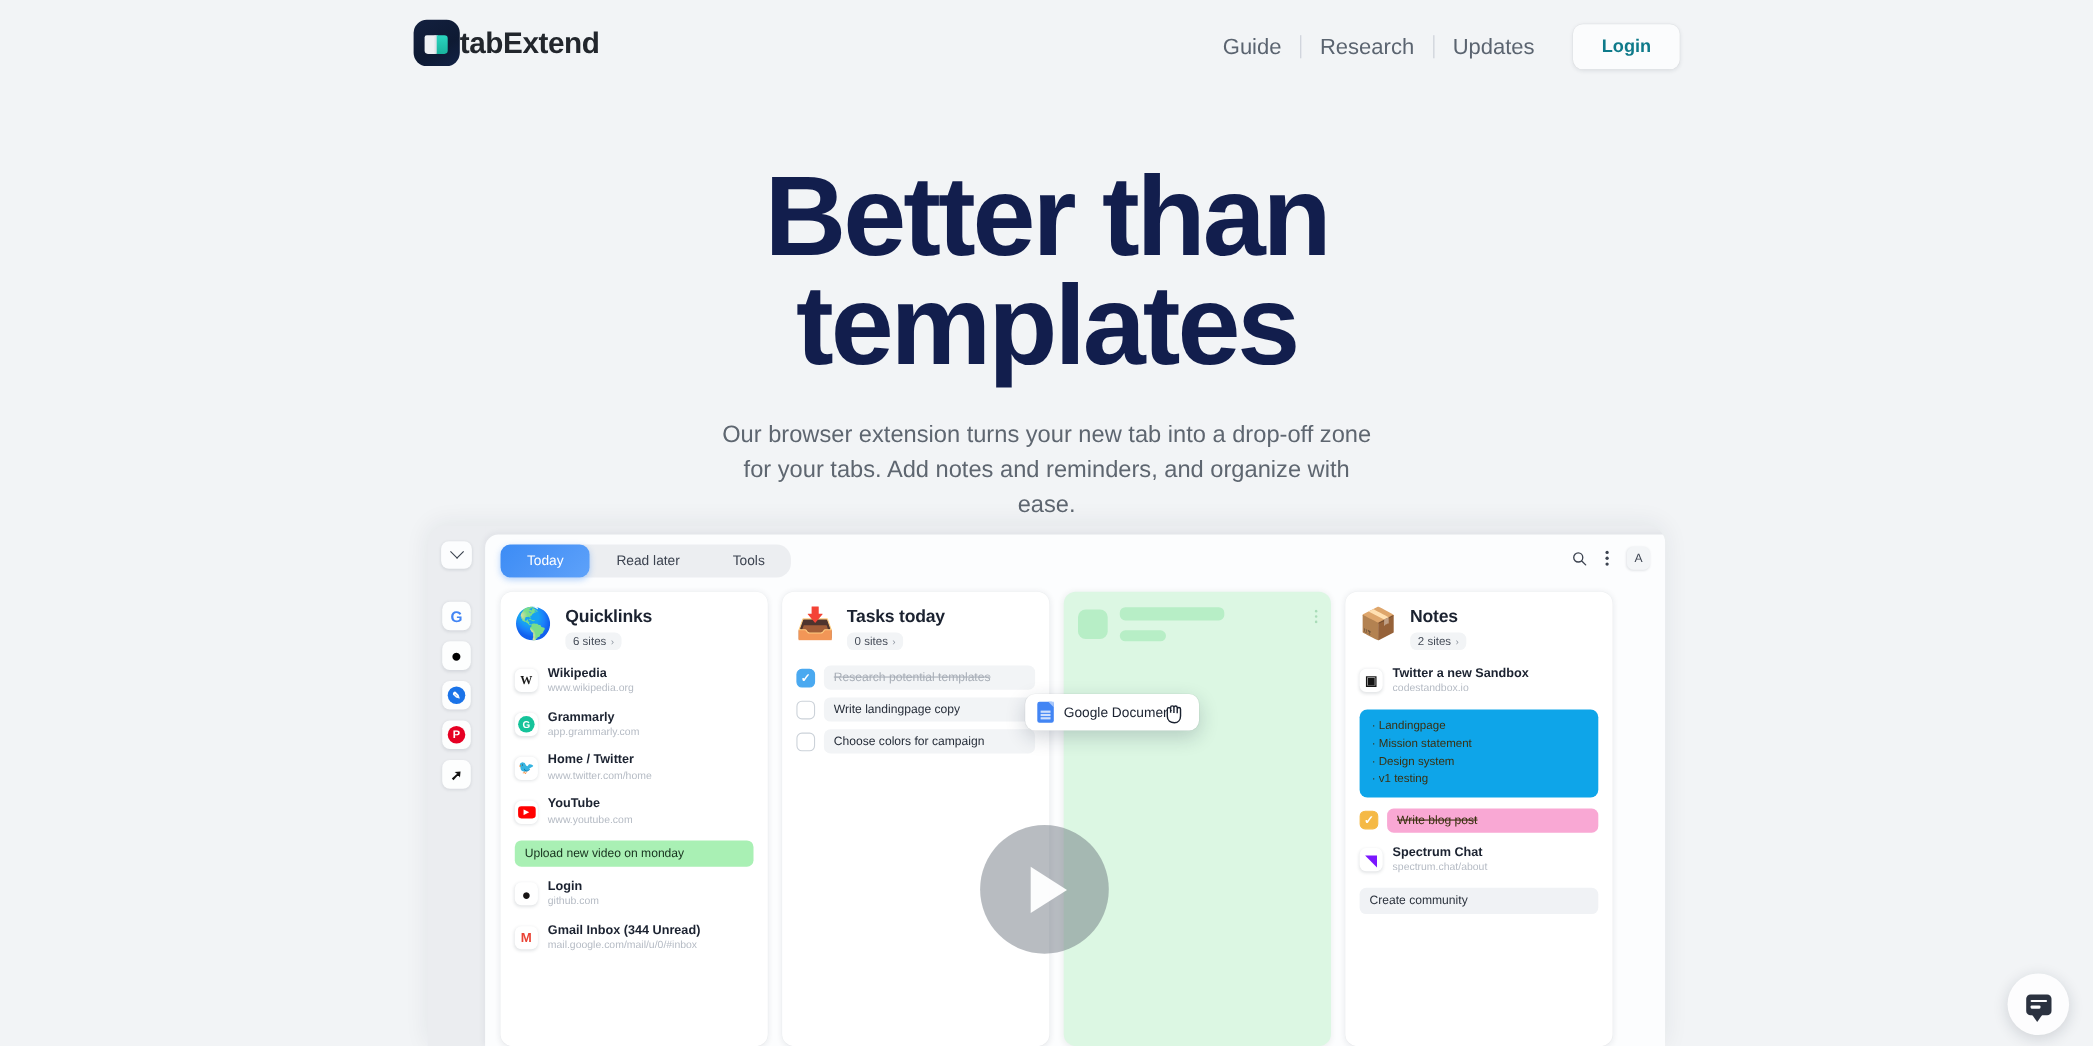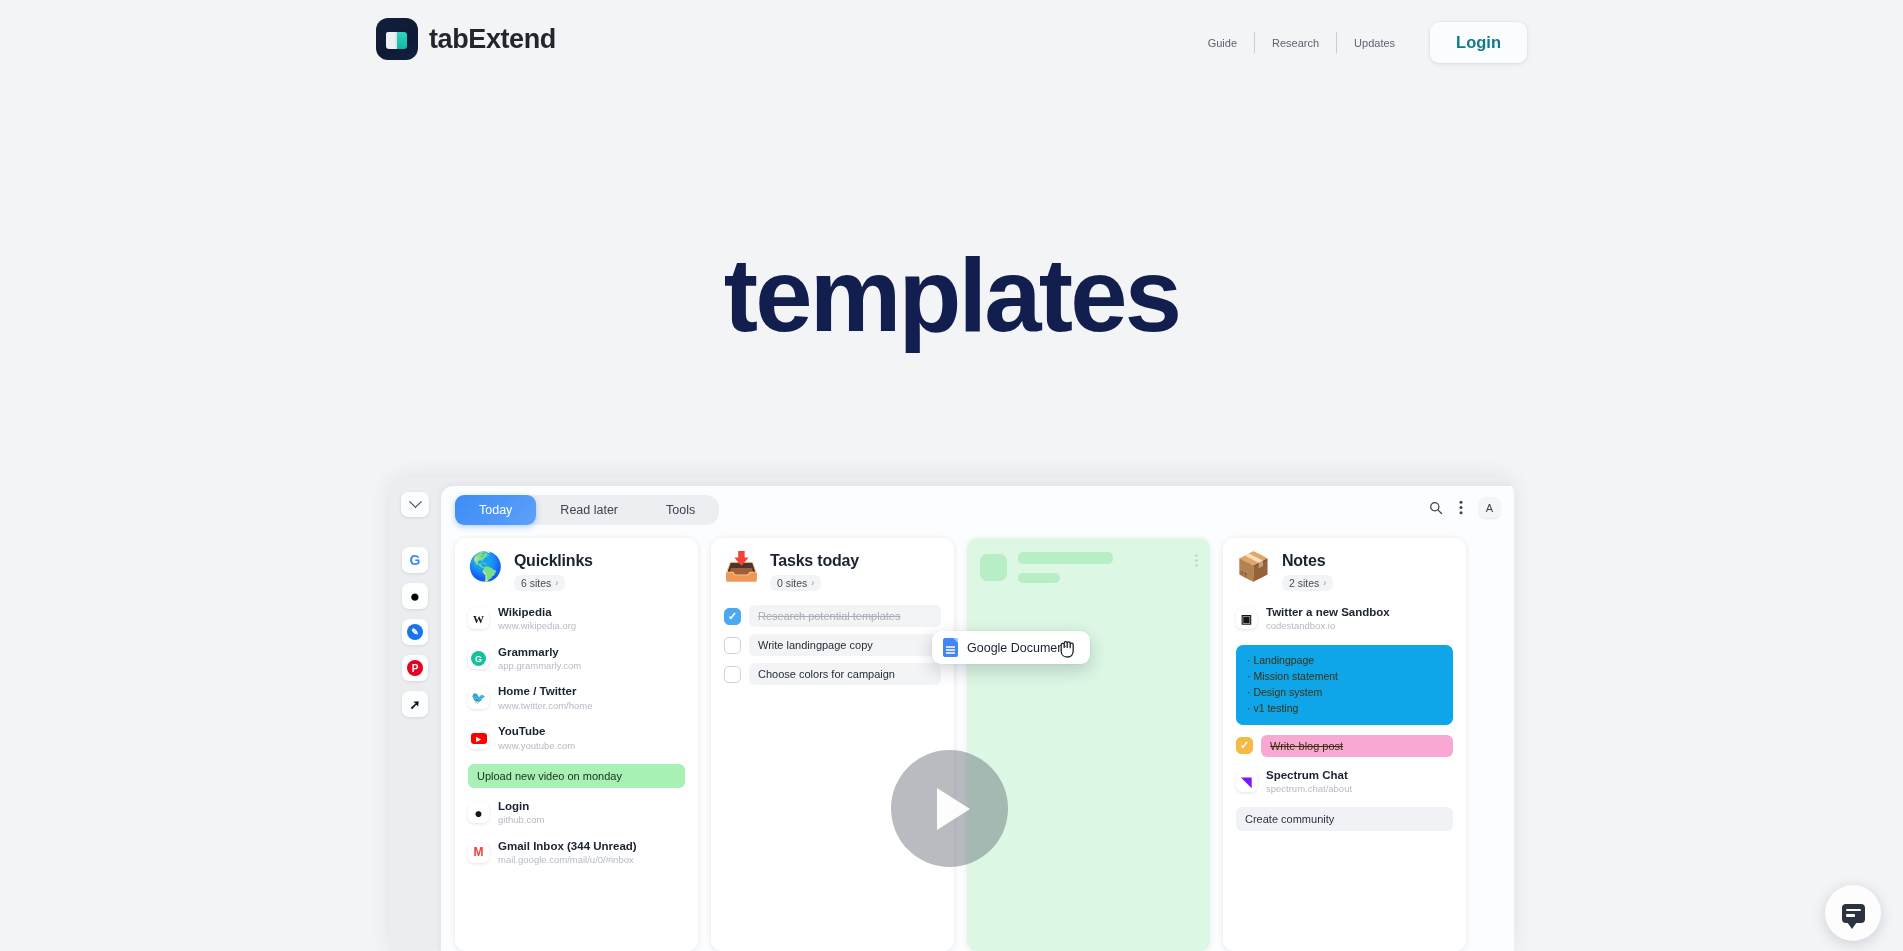--- a/index.html
+++ b/index.html
@@ -10,21 +10,21 @@
     overflow: hidden;
   }
 
   
   .header {
     position: absolute; top: 0; left: 0; width: 1903px; height: 88px;
     display: flex; align-items: center;
   }
   .logo-wrap {
     position: absolute; left: 376px; top: 18px;
-    display: flex; align-items: center; gap: 11px;
+    display: flex; align-items: center; 
   }
   .logo-mark {
     width: 42px; height: 42px; border-radius: 12px;
     background: linear-gradient(150deg, #13203f 0%, #0e1a33 60%, #122246 100%);
     position: relative; overflow: hidden;
     display: flex; align-items: center; justify-content: center;
   }
   .logo-mark .pg-l, .logo-mark .pg-r {
     position: absolute; bottom: 11px; width: 10px; height: 17px;
   }
@@ -40,21 +40,21 @@
   }
   .logo-text {
     font-size: 27px; font-weight: bold; color: #22262c; letter-spacing: -0.4px;
   }
 
   .nav {
     position: absolute; right: 376px; top: 22px;
     display: flex; align-items: center; gap: 0;
   }
   .nav a {
-    font-size: 11px; color: #5b6470; text-decoration: none;
+    font-size: 20px; color: #5b6470; text-decoration: none;
     padding: 0 17px; line-height: 30px;
   }
   .nav .divider { width: 1px; height: 21px; background: #c9ced6; }
   .login-btn {
     margin-left: 18px;
     background: #fbfcfd;
     border: none;
     border-radius: 9px;
     padding: 11px 26px;
     font-size: 16.5px; font-weight: bold; color: #0e7a8a;
@@ -268,23 +268,24 @@
     <span class="divider"></span>
     <a href="#">Research</a>
     <span class="divider"></span>
     <a href="#">Updates</a>
     <button class="login-btn">Login</button>
   </div>
 </div>
 
 <div class="hero">
   <h1>
-    <br>
+    <span>Better than</span><br>
     <span>templates</span>
   </h1>
+  <p>Our browser extension turns your new tab into a drop-off zone for your tabs. Add notes and reminders, and organize with ease.</p>
 </div>
 
 <div class="app-shot">
 
   <div class="rail">
     <div class="rail-btn">
       <span class="chev"></span>
     </div>
     <div class="rail-icon">
       <span style="color:#4285f4">G</span>

